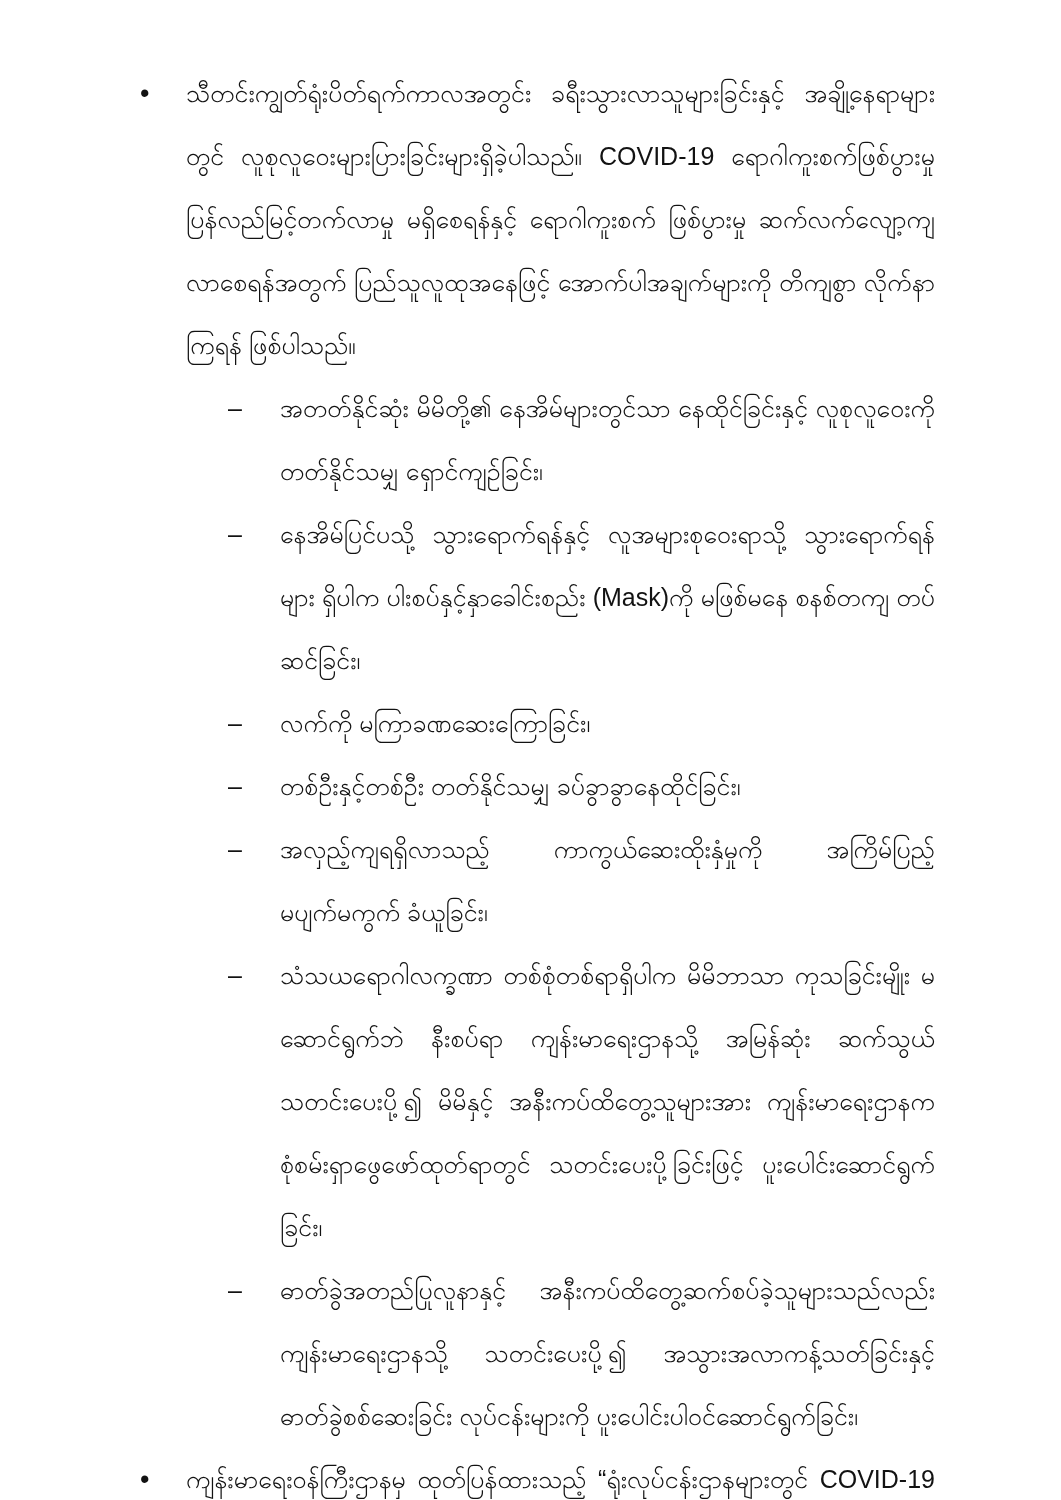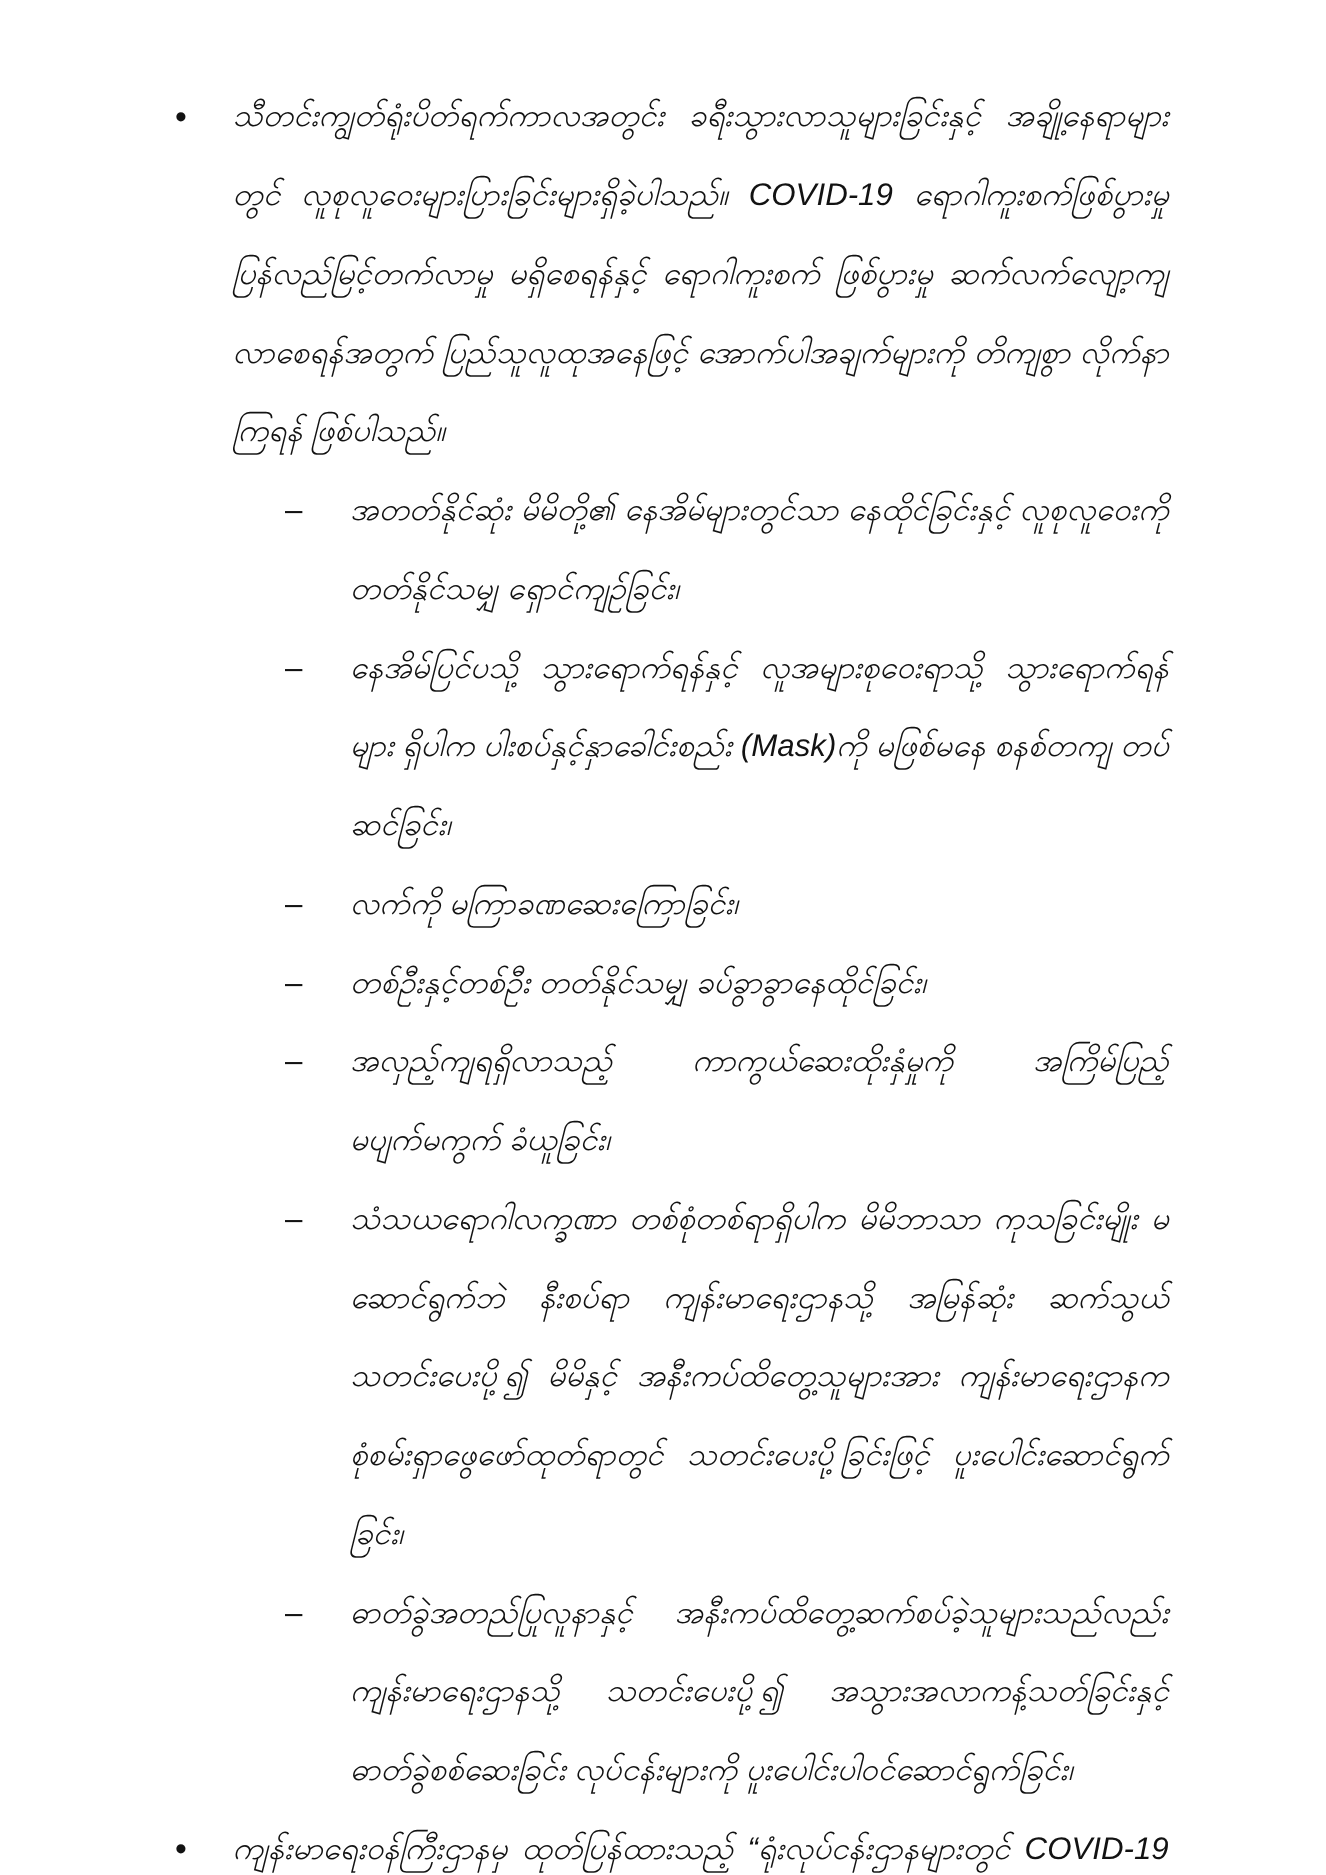--- a/index.html
+++ b/index.html
@@ -37,21 +37,20 @@
   .bullet-marker {
     width: 46px;
     font-size: 27px;
   }
   .dash-marker {
     width: 52px;
   }
   .item-text {
     flex: 1 1 auto;
     text-align: justify;
-    font-style: italic;
   }
   .sub-list {
     margin-left: 88px;
   }
 </style>
 </head>
 <body>
 
 <div class="page">
   <div class="content">

